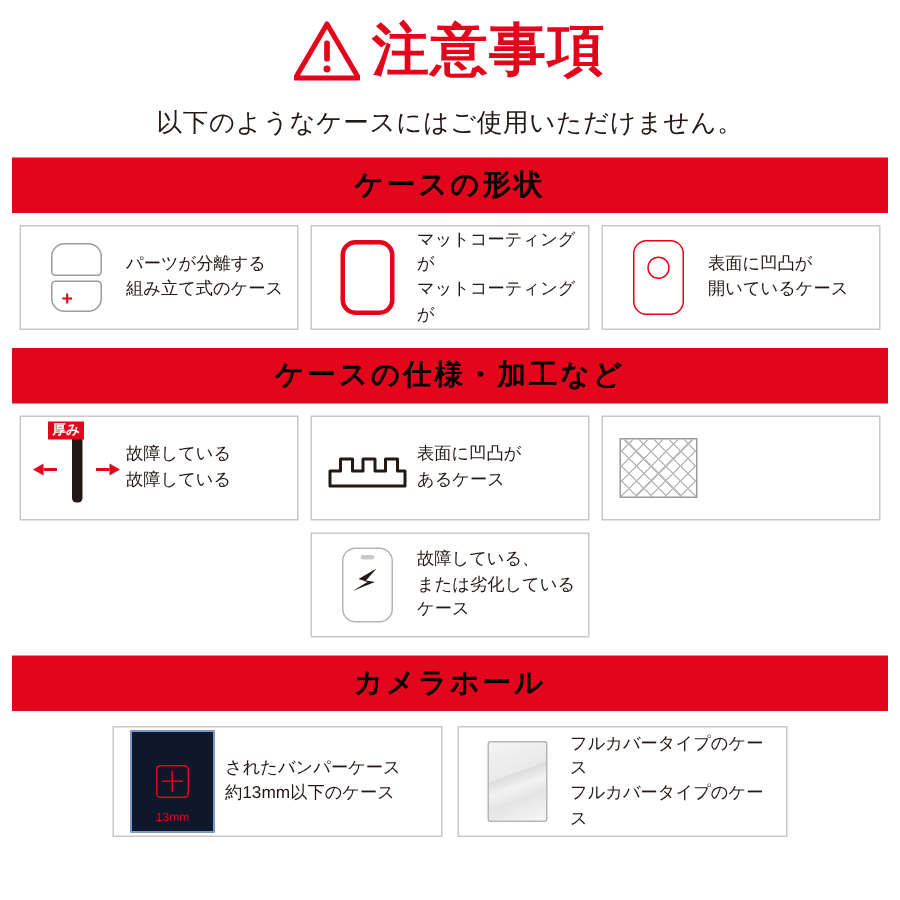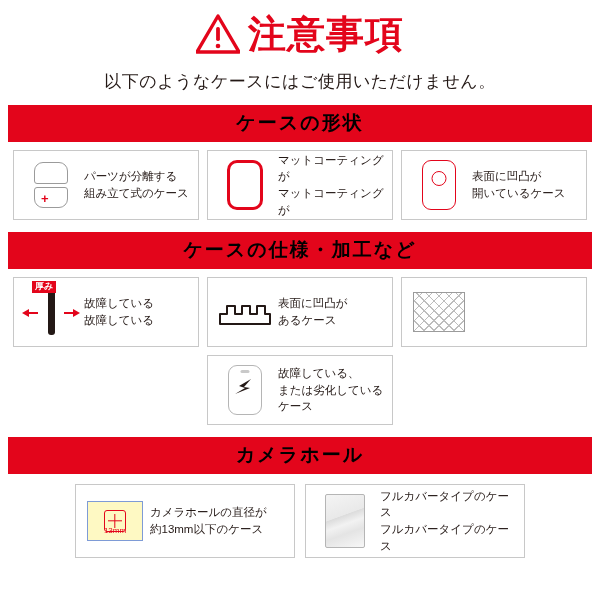--- a/index.html
+++ b/index.html
@@ -218,24 +218,24 @@
   }
   .fullcover {
     width: 40px; height: 54px;
     border: 1.3px solid #b5b5b5;
     box-sizing: border-box;
     background: linear-gradient(160deg, #f4f4f4 0%, #e9e9e9 40%, #dcdcdc 41%, #f2f2f2 55%, #e4e4e4 70%, #f7f7f7 100%);
     position: relative;
     border-radius: 2px;
   }
   .camhole-box {
-    width: 56px; height: 40px;
+    width: 56px; height: 68px;
     border: 1.2px solid #7e9bd6;
     box-sizing: border-box;
-    background: #fef9c3;
+    background: #0f172a;
     position: relative;
     display: flex;
     align-items: center;
     justify-content: center;
   }
   .camhole-box .ring {
     width: 20px; height: 20px;
     border: 1.6px solid #e3051b;
     border-radius: 3px;
     position: relative;
@@ -402,21 +402,21 @@
     <div class="cam-cards">
 
       <div class="card cam">
         <div class="art">
           <div class="camhole-box">
             <div class="ring"></div>
             <span class="mm-label">13mm</span>
           </div>
         </div>
         <div class="txt">
-          <div>カメラホールの直径が</div>
+          <div>されたバンパーケース</div>
           <div>約13mm以下のケース</div>
         </div>
       </div>
 
       <div class="card cam">
         <div class="art">
           <div class="fullcover"></div>
         </div>
         <div class="txt">
           <div>フルカバータイプのケース</div>

